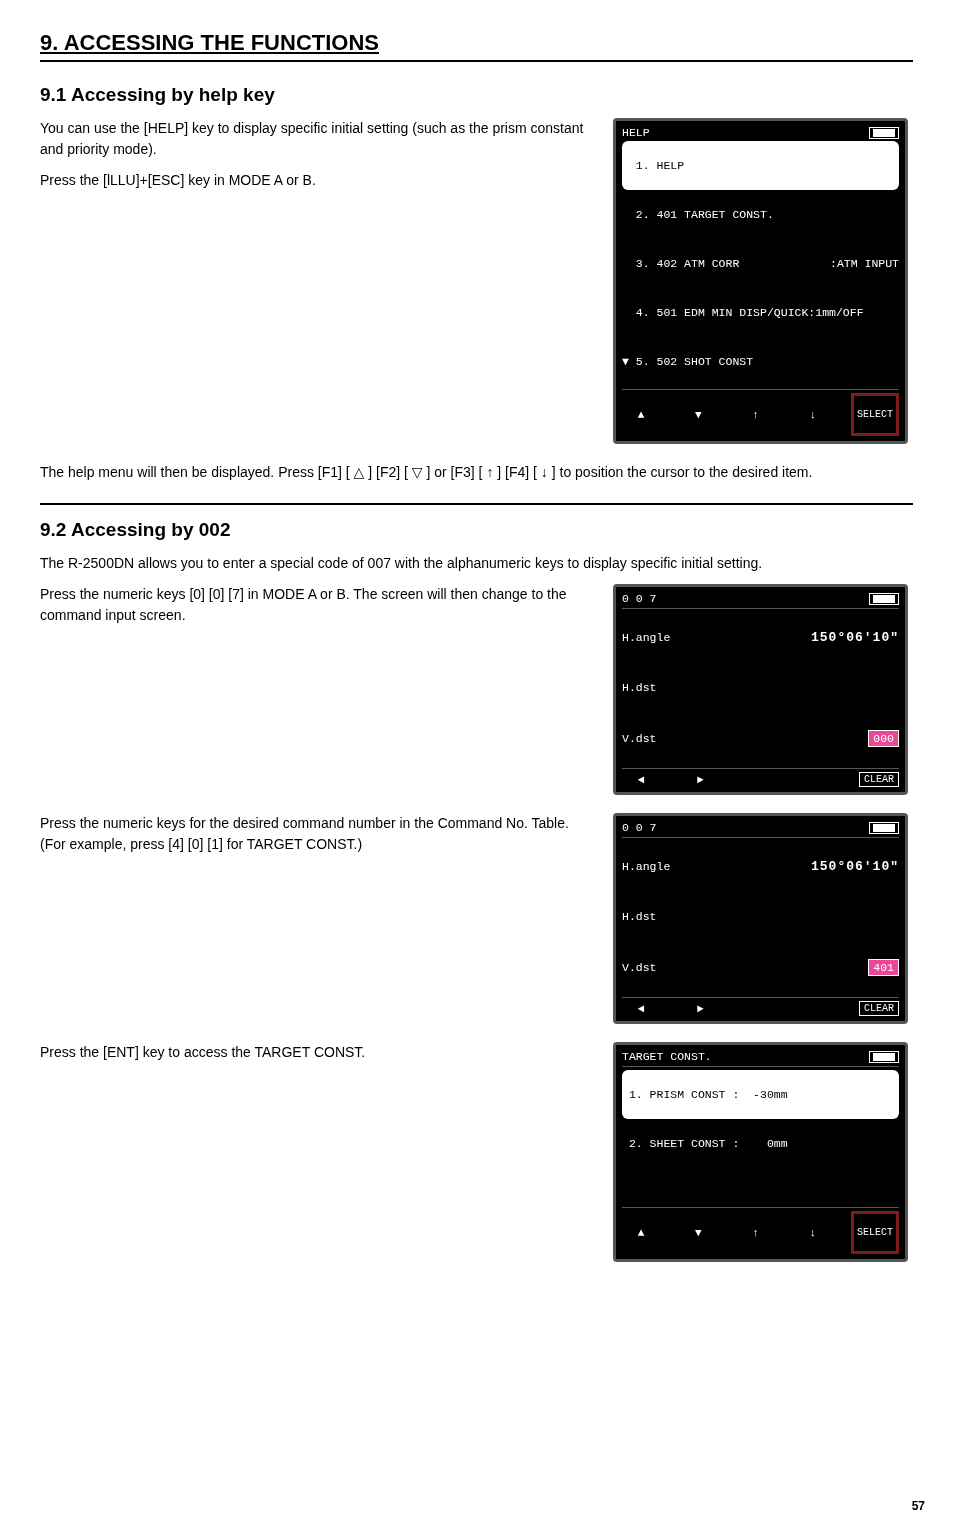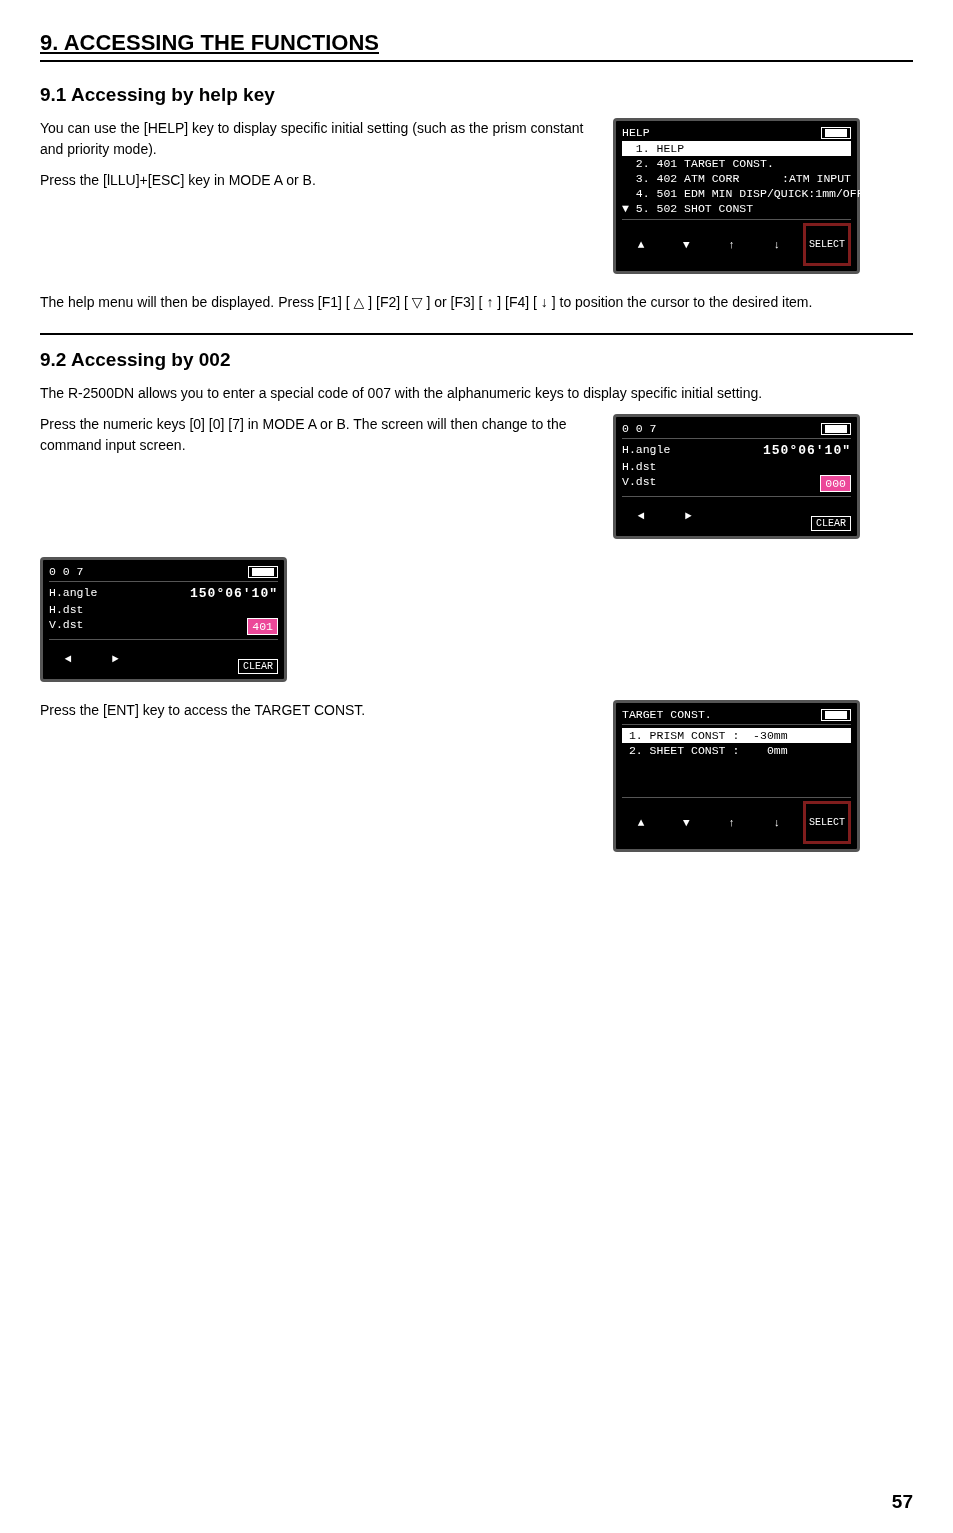--- a/index.html
+++ b/index.html
@@ -61,21 +61,21 @@
 
     
     .lcd-screen {
       background: #000;
       color: #fff;
       font-family: 'Courier New', monospace;
       font-size: 11.5px;
       border: 3px solid #555;
       border-radius: 4px;
       padding: 5px 6px 5px 6px;
-      width: 247px;
+      width: 295px;
       user-select: none;
     }
 
     .lcd-header {
       display: flex;
       justify-content: space-between;
       align-items: center;
       margin-bottom: 2px;
       font-size: 11.5px;
     }
@@ -91,23 +91,25 @@
     .lcd-battery-inner {
       width: 22px;
       height: 8px;
       background: #fff;
       display: inline-block;
     }
 
     .lcd-row {
       display: flex;
       justify-content: space-between;
-      padding: 1px 0;
+      align-items: center;
+      padding: 18px 0;
       font-size: 11.5px;
       white-space: pre;
+      border-radius: 6px;
     }
 
     .lcd-row-highlight {
       background: #fff;
       color: #000;
     }
 
     .lcd-divider {
       border-top: 1px solid #555;
       margin: 3px 0;
@@ -150,32 +152,31 @@
 
     .lcd-angle {
       font-size: 13px;
       font-weight: bold;
       letter-spacing: 1px;
     }
 
     .page-number {
       position: absolute;
       bottom: 20px;
-      right: 40px;
-      font-size: 19px;
+      right: 28px;
+      font-size: 12px;
       font-weight: bold;
     }
 
     .lcd-clear-btn {
       border: 1px solid #fff;
       padding: 1px 4px;
       font-size: 10px;
       font-family: 'Courier New', monospace;
       color: #fff;
-      margin-top: 16px;
     }
   </style>
 </head>
 <body>
 
 <h1>9. ACCESSING THE FUNCTIONS</h1>
 
 <div class="section">
   <h2>9.1 Accessing by help key</h2>
 
@@ -260,20 +261,23 @@
           <span class="lcd-btn">►</span>
           <span class="lcd-btn">&nbsp;&nbsp;&nbsp;&nbsp;</span>
           <span class="lcd-btn">&nbsp;&nbsp;&nbsp;&nbsp;</span>
           <span class="lcd-clear-btn">CLEAR</span>
         </div>
       </div>
     </div>
   </div>
 
   <div class="content-row">
+    <div class="text-col">
+      <p>Press the numeric keys for the desired command number in the Command No. Table.  (For example, press [4] [0] [1] for TARGET CONST.)</p>
+    </div>
     <div class="screen-col">
       <div class="lcd-screen">
         <div class="lcd-header">
           <span>0 0 7</span>
           <span class="lcd-battery">
               <span class="lcd-battery-inner"></span>
             </span>
         </div>
         <div class="lcd-divider"></div>
         <div class="lcd-row" style="justify-content:space-between;">

